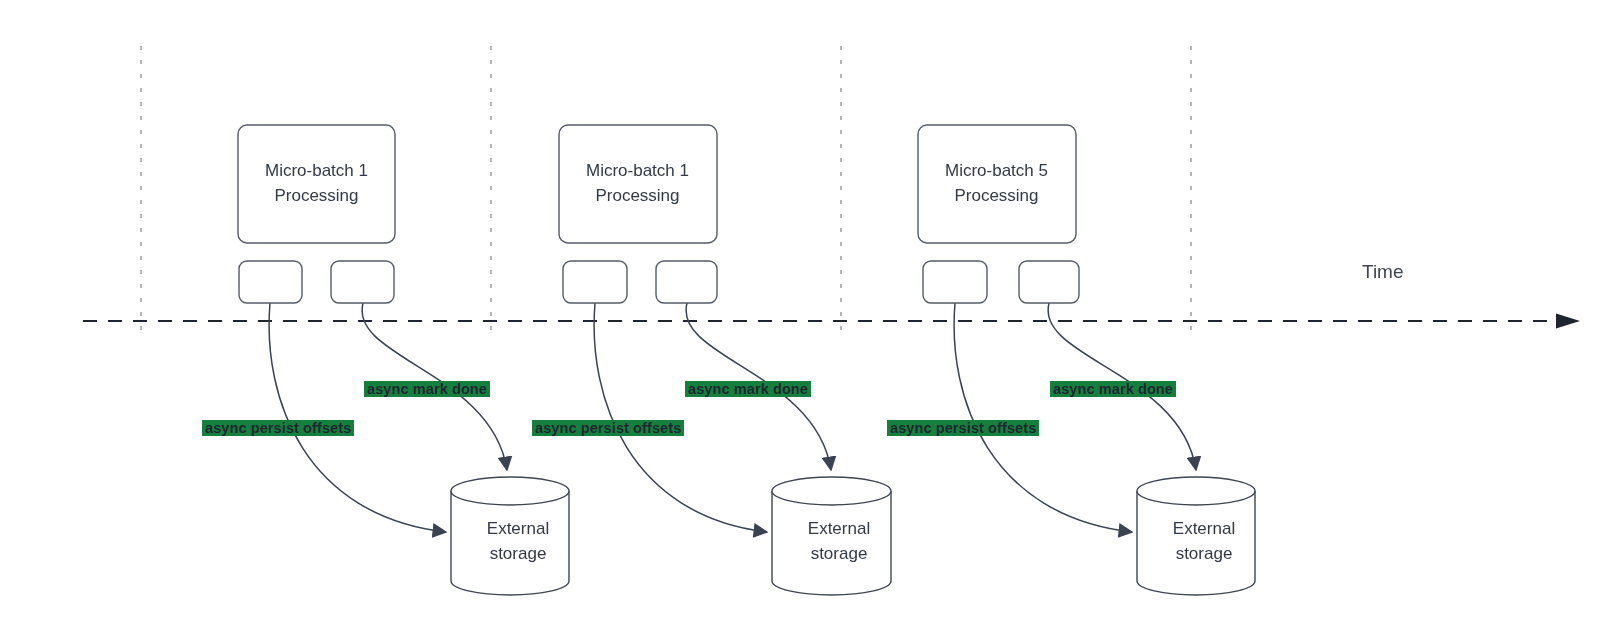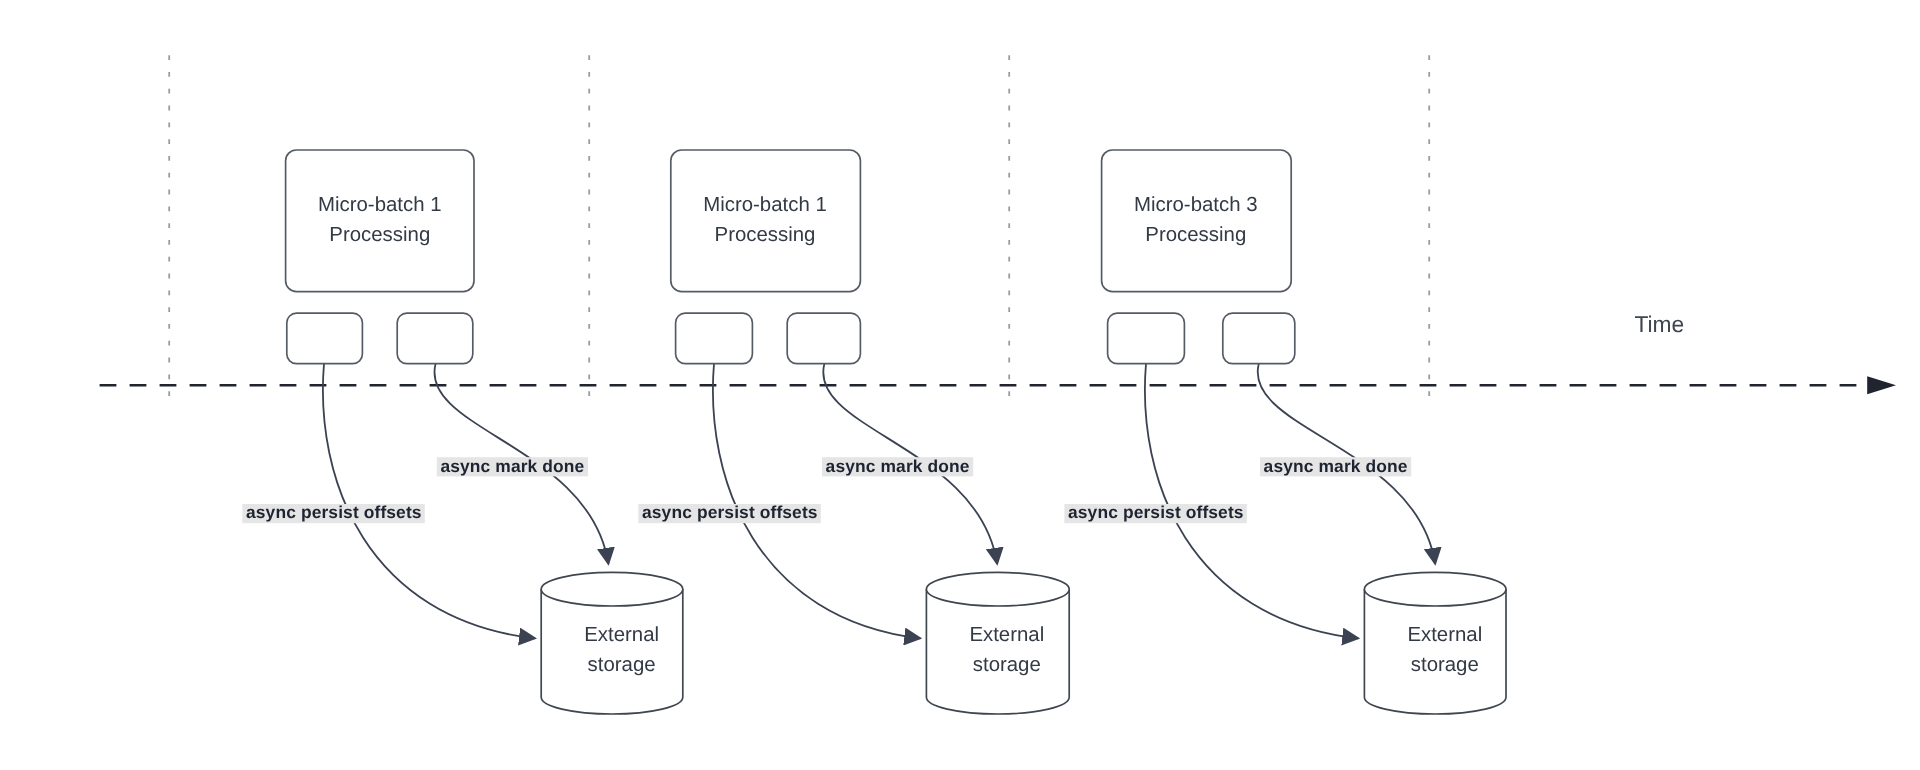--- a/index.html
+++ b/index.html
@@ -26,21 +26,21 @@
   .storage-label {
     width: 118px; height: 112px;
     padding-top: 10px; box-sizing: border-box;
     line-height: 1.5;
     padding-left: 16px;
   }
   .async-label {
     font-size: 14.5px;
     font-weight: bold;
     color: #1d2330;
-    background: #e5e5e5;
+    background: #15803d;
     padding: 0 3px;
     white-space: nowrap;
     letter-spacing: 0.1px;
     text-align: center;
   }
   .time-label {
     font-size: 19px;
     color: #3f4650;
   }
 </style>
@@ -93,21 +93,21 @@
       <ellipse cx="831.5" cy="491" rx="59.5" ry="14" fill="#ffffff" stroke="#3f4650" stroke-width="1.4"></ellipse>
     </g>
     <g>
       <path d="M1137 491 L1137 581 A59 14 0 0 0 1255 581 L1255 491" fill="#ffffff" stroke="#3f4650" stroke-width="1.4"></path>
       <ellipse cx="1196" cy="491" rx="59" ry="14" fill="#ffffff" stroke="#3f4650" stroke-width="1.4"></ellipse>
     </g>
   </svg>
 
   <div class="abs box-label batch-title" style="left:238px; top:125px;">Micro-batch 1 Processing</div>
   <div class="abs box-label batch-title" style="left:559px; top:125px;">Micro-batch 1 Processing</div>
-  <div class="abs box-label batch-title" style="left:918px; top:125px;">Micro-batch 3 Processing</div>
+  <div class="abs box-label batch-title" style="left:918px; top:125px;">Micro-batch 5 Processing</div>
 
   <div class="abs async-label" style="left:202px; top:420px;">async persist offsets</div>
   <div class="abs async-label" style="left:364px; top:381px;">async mark done</div>
   <div class="abs async-label" style="left:532px; top:420px;">async persist offsets</div>
   <div class="abs async-label" style="left:685px; top:381px;">async mark done</div>
   <div class="abs async-label" style="left:887px; top:420px;">async persist offsets</div>
   <div class="abs async-label" style="left:1050px; top:381px;">async mark done</div>
 
   <div class="abs box-label storage-label" style="left:451px; top:480px;">External storage</div>
   <div class="abs box-label storage-label" style="left:772px; top:480px;">External storage</div>

